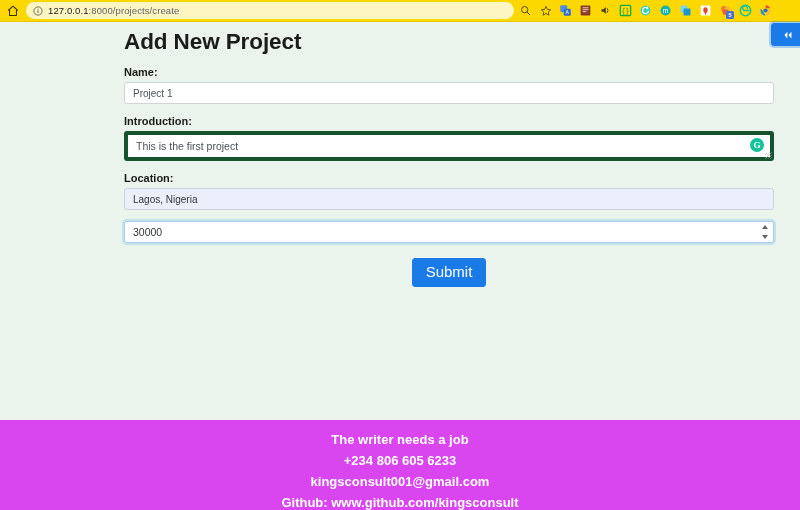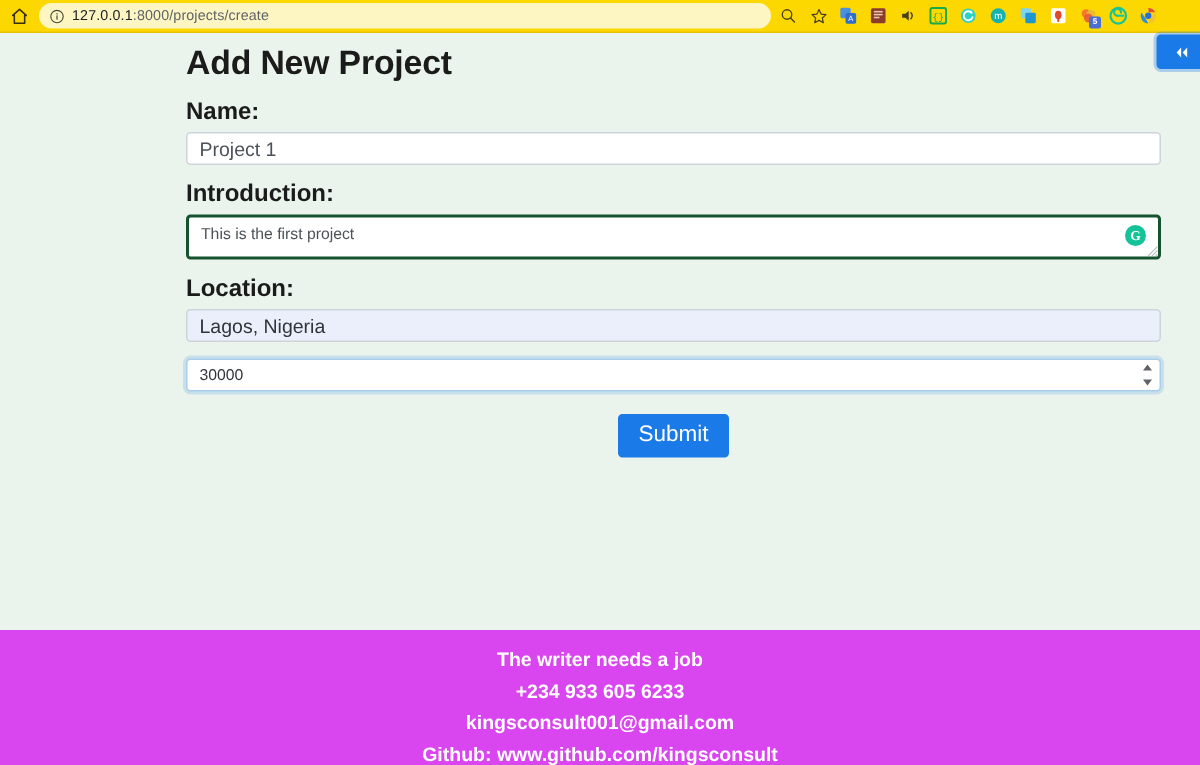--- a/index.html
+++ b/index.html
@@ -103,47 +103,47 @@
     font-weight: bold;
     color: #1b1b1b;
     margin: 0;
     padding-top: 7px;
     letter-spacing: -0.1px;
   }
 
   .field-group { margin-top: 11px; }
 
   .field-label {
-    font-size: 16px;
+    font-size: 11px;
     font-weight: bold;
     color: #1b1b1b;
     display: block;
     margin-bottom: 4px;
   }
 
   .text-input {
     width: 650px;
     height: 22px;
     background: #ffffff;
     border: 1px solid #ced4da;
     border-radius: 3px;
-    font-size: 13px;
+    font-size: 10px;
     color: #4b5259;
     padding: 0 8px;
     font-family: "Liberation Sans", sans-serif;
     outline: none;
     display: block;
   }
 
   .textarea-wrap { position: relative; width: 650px; }
   .textarea-input {
     width: 650px;
     height: 30px;
     background: #ffffff;
-    border: 2px solid #14532d;
+    border: 4px solid #14532d;
     border-radius: 3px;
     font-size: 10.5px;
     color: #4b5259;
     padding: 5px 8px;
     font-family: "Liberation Sans", sans-serif;
     outline: none;
     resize: none;
     display: block;
     overflow: hidden;
   }
@@ -413,16 +413,16 @@
 
     <div class="submit-row">
       <button class="submit-button">Submit</button>
     </div>
 
   </div>
 </div>
 
 <div class="footer">
   <div class="footer-line">The writer needs a job</div>
-  <div class="footer-line">+234 933 605 6233</div>
+  <div class="footer-line">+234 806 605 6233</div>
   <div class="footer-line">kingsconsult001@gmail.com</div>
   <div class="footer-line">Github: www.github.com/kingsconsult</div>
 </div>
 
 </body></html>

